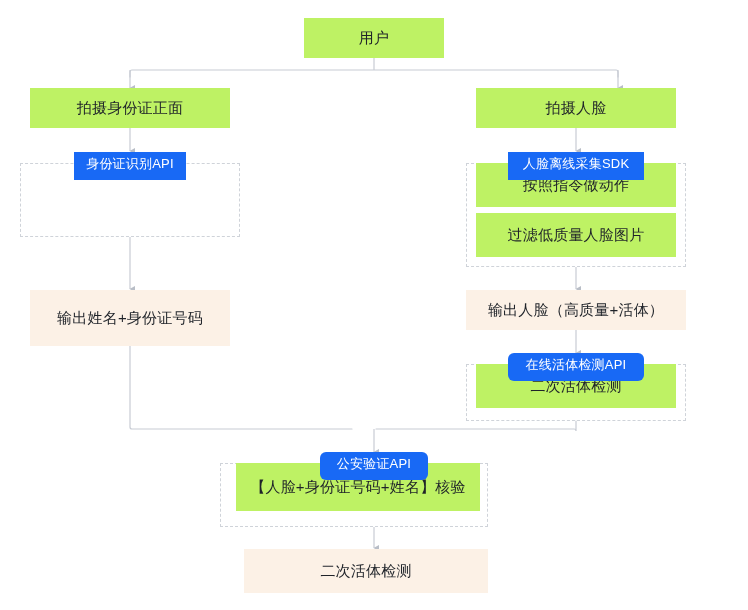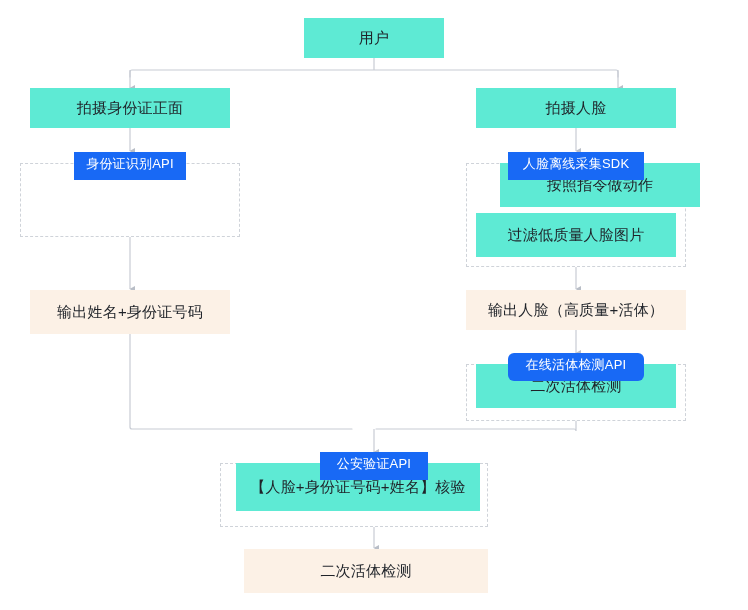--- a/index.html
+++ b/index.html
@@ -40,21 +40,21 @@
     display: flex;
     align-items: center;
     justify-content: center;
     text-align: center;
     font-size: 15px;
     line-height: 1.3;
     letter-spacing: .2px;
     color: #1f2329;
     white-space: nowrap;
   }
-  .node.blue   { background: #5eead4; }
+  .node.blue   { background: #bef264; }
   .node.peach  { background: #fcf1e6; }
 
   
   .group {
     position: absolute;
     box-sizing: border-box;
     border: 1px dashed #cfd3d9;
     background: transparent;
   }
 
@@ -115,31 +115,31 @@
   <div class="node blue" style="left:304px; top:18px; width:140px; height:40px;">用户</div>
 
   <div class="node blue" style="left:30px; top:88px; width:200px; height:40px;">拍摄身份证正面</div>
 
   <div class="node blue" style="left:476px; top:88px; width:200px; height:40px;">拍摄人脸</div>
 
   <div class="group" style="left:20px; top:163px; width:220px; height:74px;"></div>
   <div class="badge" style="left:74px; top:152px; width:112px;">身份证识别API</div>
 
   <div class="group" style="left:466px; top:163px; width:220px; height:104px;"></div>
-  <div class="node blue" style="left:500px; top:163px; width:200px; height:44px;">按照指令做动作</div>
+  <div class="node blue" style="left:476px; top:163px; width:200px; height:44px;">按照指令做动作</div>
   <div class="node blue" style="left:476px; top:213px; width:200px; height:44px;">过滤低质量人脸图片</div>
   <div class="badge" style="left:508px; top:152px; width:136px;">人脸离线采集SDK</div>
 
-  <div class="node peach" style="left:30px; top:290px; width:200px; height:44px;">输出姓名+身份证号码</div>
+  <div class="node peach" style="left:30px; top:290px; width:200px; height:56px;">输出姓名+身份证号码</div>
 
   <div class="node peach" style="left:466px; top:290px; width:220px; height:40px;">输出人脸（高质量+活体）</div>
 
   <div class="group" style="left:466px; top:364px; width:220px; height:57px;"></div>
   <div class="node blue" style="left:476px; top:364px; width:200px; height:44px;">二次活体检测</div>
   <div class="badge" style="left:508px; top:353px; width:136px;border-radius:6px;">在线活体检测API</div>
 
   <div class="group" style="left:220px; top:463px; width:268px; height:64px;"></div>
   <div class="node blue" style="left:236px; top:463px; width:244px; height:48px;">【人脸+身份证号码+姓名】核验</div>
-  <div class="badge" style="left:320px; top:452px; width:108px;">公安验证API</div>
+  <div class="badge" style="left:320px; top:452px; width:108px;border-radius:6px;">公安验证API</div>
 
   <div class="node peach" style="left:244px; top:549px; width:244px; height:44px;">二次活体检测</div>
 
 </div>
 
 </body></html>

